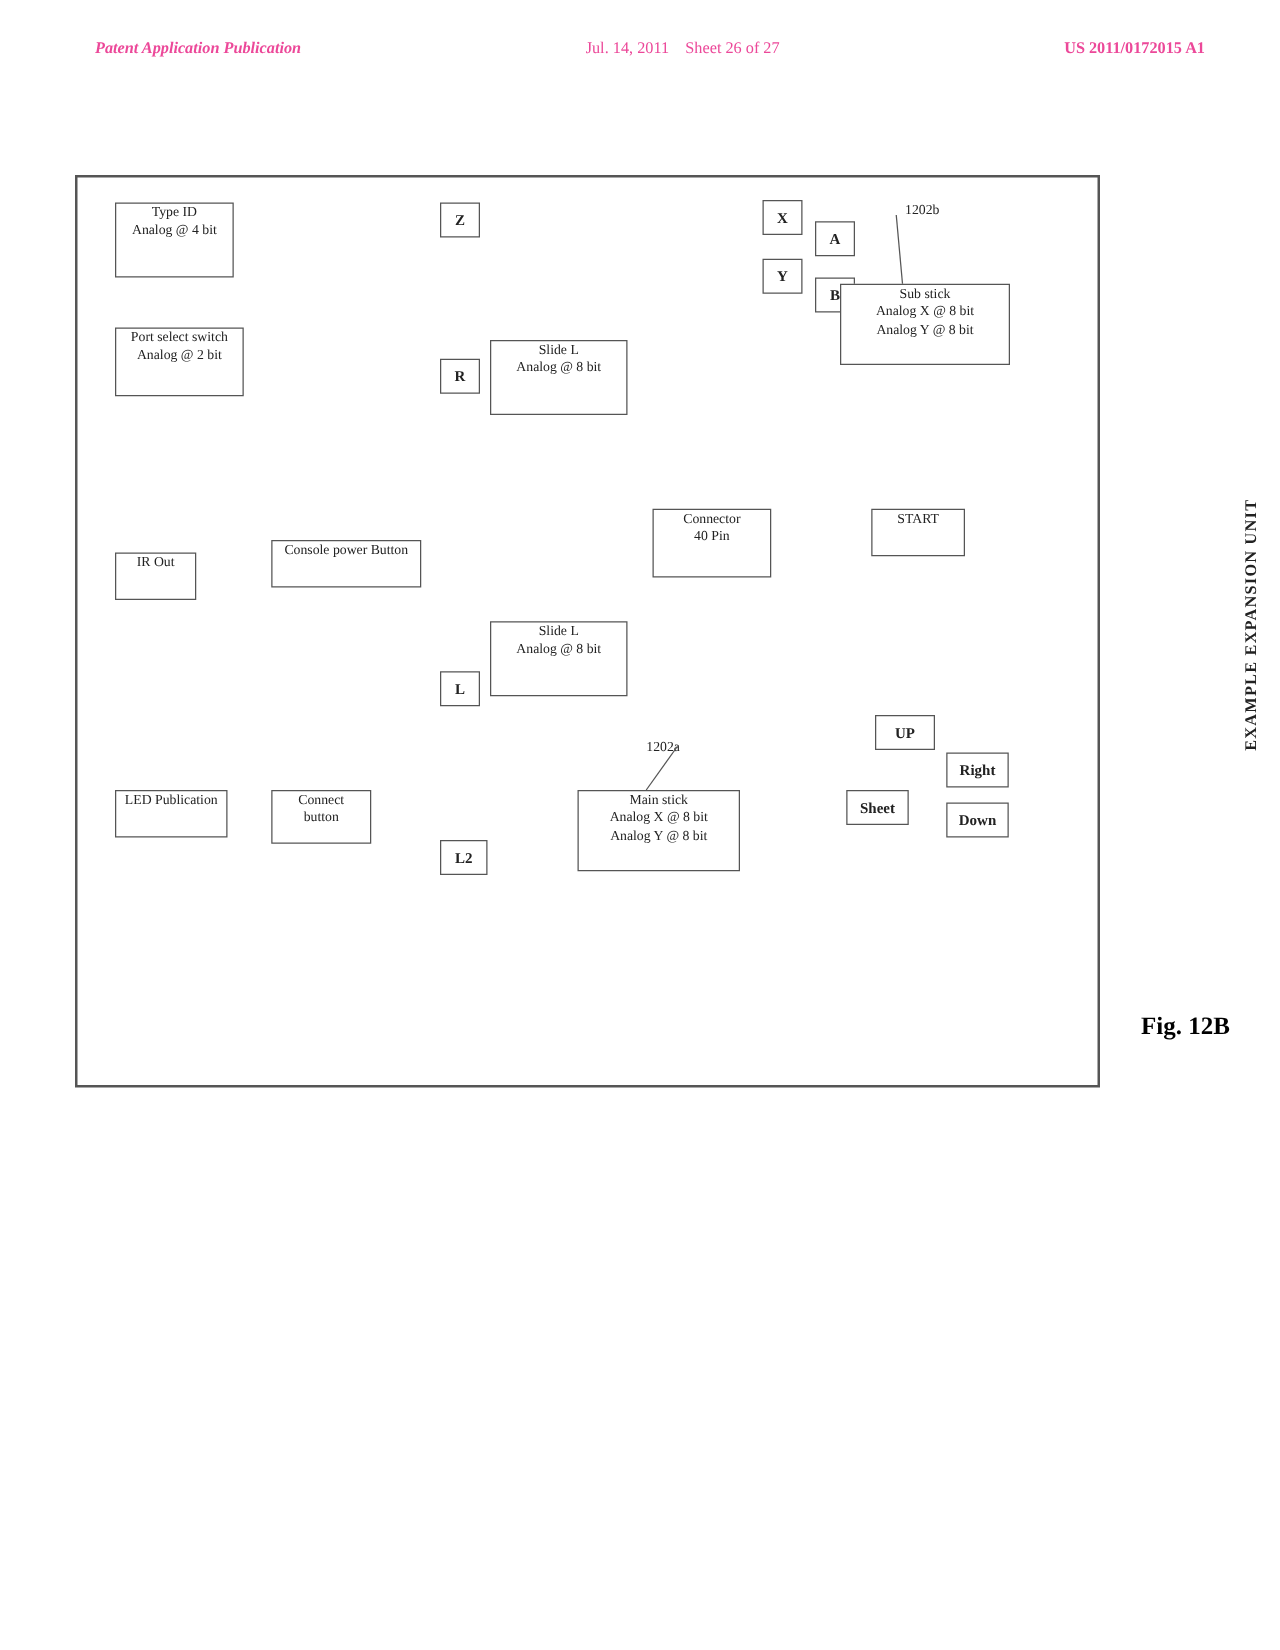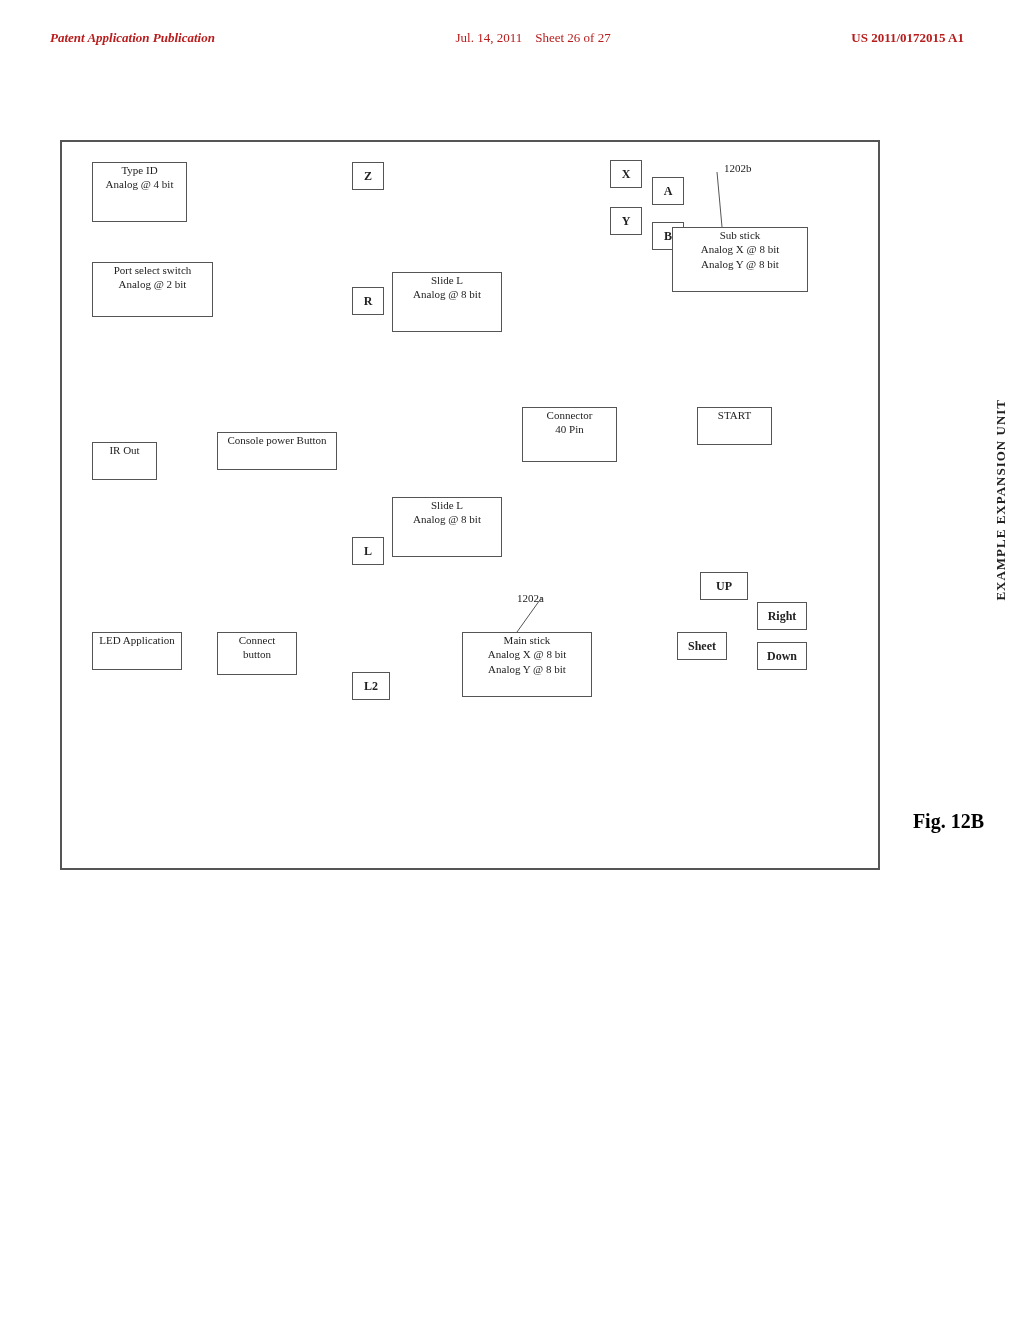--- a/index.html
+++ b/index.html
@@ -10,23 +10,23 @@
       font-family: 'Times New Roman', Times, serif;
       overflow: hidden;
       position: relative;
     }
 
     
     .header {
       display: flex;
       justify-content: space-between;
       align-items: flex-end;
-      padding: 30px 60px 0 50px;
+      padding: 30px 60px 0 76px;
       font-size: 13px;
-      color: #b91c1c;
+      color: #ec4899;
     }
     .header-left {
       font-weight: bold;
       font-style: italic;
     }
     .header-center {
       text-align: center;
       font-size: 13px;
     }
     .header-right {
@@ -93,30 +93,30 @@
   </div>
   <div class="header-right">US 2011/0172015 A1</div>
 </div>
 
 <div class="diagram-container">
 
   <div class="comp-box" style="left:30px; top:20px; width:95px; height:60px; font-size:11px;">
     <span>Type ID<br>Analog @ 4 bit</span>
   </div>
 
-  <div class="comp-box" style="left:30px; top:120px; width:121px; height:55px; font-size:11px;">
+  <div class="comp-box" style="left:30px; top:120px; width:103px; height:55px; font-size:11px;">
     <span>Port select switch<br>Analog @ 2 bit</span>
   </div>
 
   <div class="comp-box" style="left:30px; top:300px; width:65px; height:38px;">
     <span>IR Out</span>
   </div>
 
   <div class="comp-box" style="left:30px; top:490px; width:90px; height:38px;">
-    <span>LED Application</span>
+    <span>LED Publication</span>
   </div>
 
   <div class="comp-box" style="left:155px; top:290px; width:120px; height:38px;">
     <span>Console power Button</span>
   </div>
 
   <div class="comp-box" style="left:155px; top:490px; width:80px; height:43px;">
     <span>Connect<br>button</span>
   </div>
 

